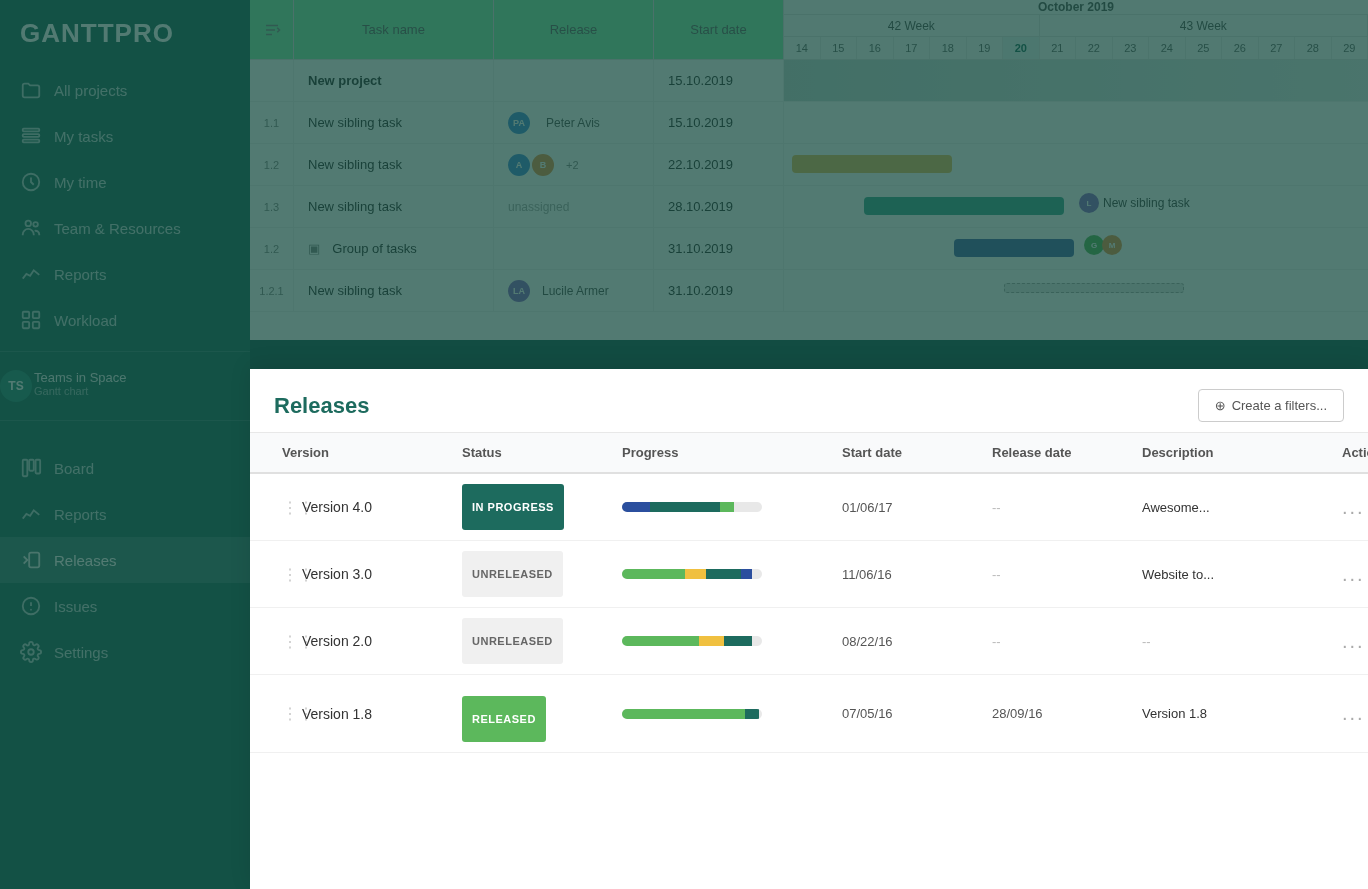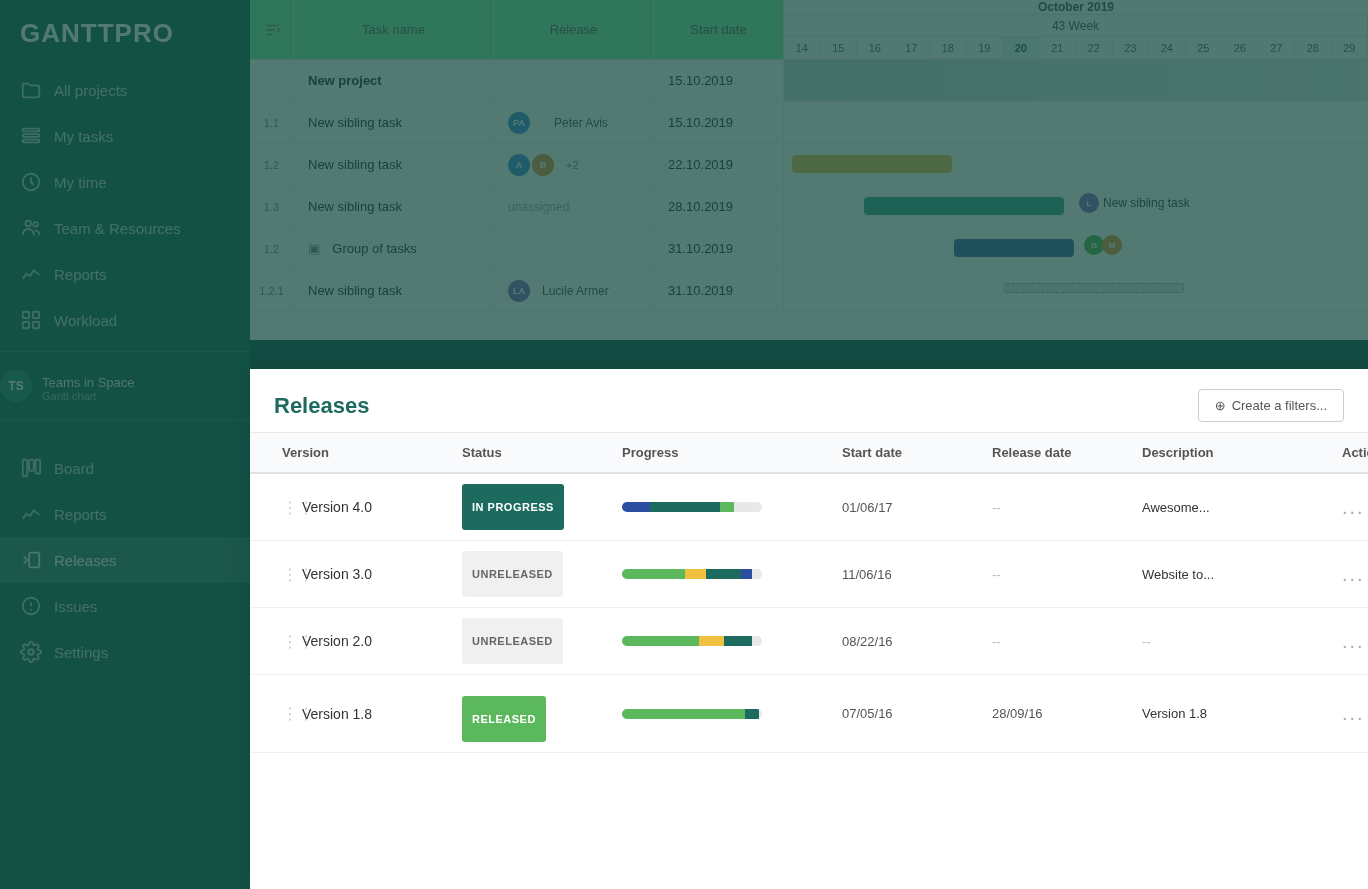--- a/index.html
+++ b/index.html
@@ -44,22 +44,22 @@
       opacity: 0.85;
     }
 
     .nav-divider {
       height: 1px;
       background: rgba(255,255,255,0.15);
       margin: 8px 0;
     }
     .workspace-item {
       display: flex;
-      align-items: flex-end;
-      gap: 10px;
+      align-items: flex-start;
+      gap: 2px;
       padding: 10px 0;
       color: rgba(255,255,255,0.75);
       font-size: 14px;
       cursor: pointer;
     }
     .workspace-avatar {
       width: 32px;
       height: 32px;
       border-radius: 50%;
       background: #2d8c7a;
@@ -484,20 +484,23 @@
 
     <div class="gantt-col-header gantt-date-col">
       <span>Start date</span>
     </div>
 
     <div class="timeline-header">
       <div style="display:flex;align-items:center;justify-content:center;height:20px;background:#f9fafb;border-bottom:1px solid #e0e0e0;font-size:12px;color:#555;font-weight:600;">
         <span>October 2019</span>
       </div>
       <div class="week-row">
+        <div class="week-cell" style="flex:7;">
+            <span>42 Week</span>
+          </div>
         <div class="week-cell" style="flex:9;">
             <span>43 Week</span>
           </div>
       </div>
       <div class="day-row">
         <div class="day-cell">14</div>
         <div class="day-cell">15</div>
         <div class="day-cell">16</div>
         <div class="day-cell">17</div>
         <div class="day-cell">18</div>
@@ -523,21 +526,21 @@
     </div>
     <div class="gantt-cell gantt-assigned-col"></div>
     <div class="gantt-cell gantt-date-col">15.10.2019</div>
     <div style="flex:1;height:100%;background:linear-gradient(90deg,#c8d8d5,#e0eae8);"></div>
   </div>
   <div class="gantt-row">
     <div class="gantt-cell" style="width:44px;justify-content:center;font-size:11px;color:#888;">1.1</div>
     <div class="gantt-cell gantt-task-col">New sibling task</div>
     <div class="gantt-cell gantt-assigned-col">
       <div class="avatar-sm blue">PA</div>
-      <span style="font-size:12px;color:#555;margin-left:16px;">Peter Avis</span>
+      <span style="font-size:12px;color:#555;margin-left:8px;">Peter Avis</span>
     </div>
     <div class="gantt-cell gantt-date-col">15.10.2019</div>
     <div style="flex:1;position:relative;">
       <div style="position:absolute;left:8px;top:12px;width:160px;height:18px;background:#e8b84b;border-radius:4px;opacity:0.9;"></div>
     </div>
   </div>
   <div class="gantt-row">
     <div class="gantt-cell" style="width:44px;justify-content:center;font-size:11px;color:#888;">1.2</div>
     <div class="gantt-cell gantt-task-col">New sibling task</div>
     <div class="gantt-cell gantt-assigned-col">

